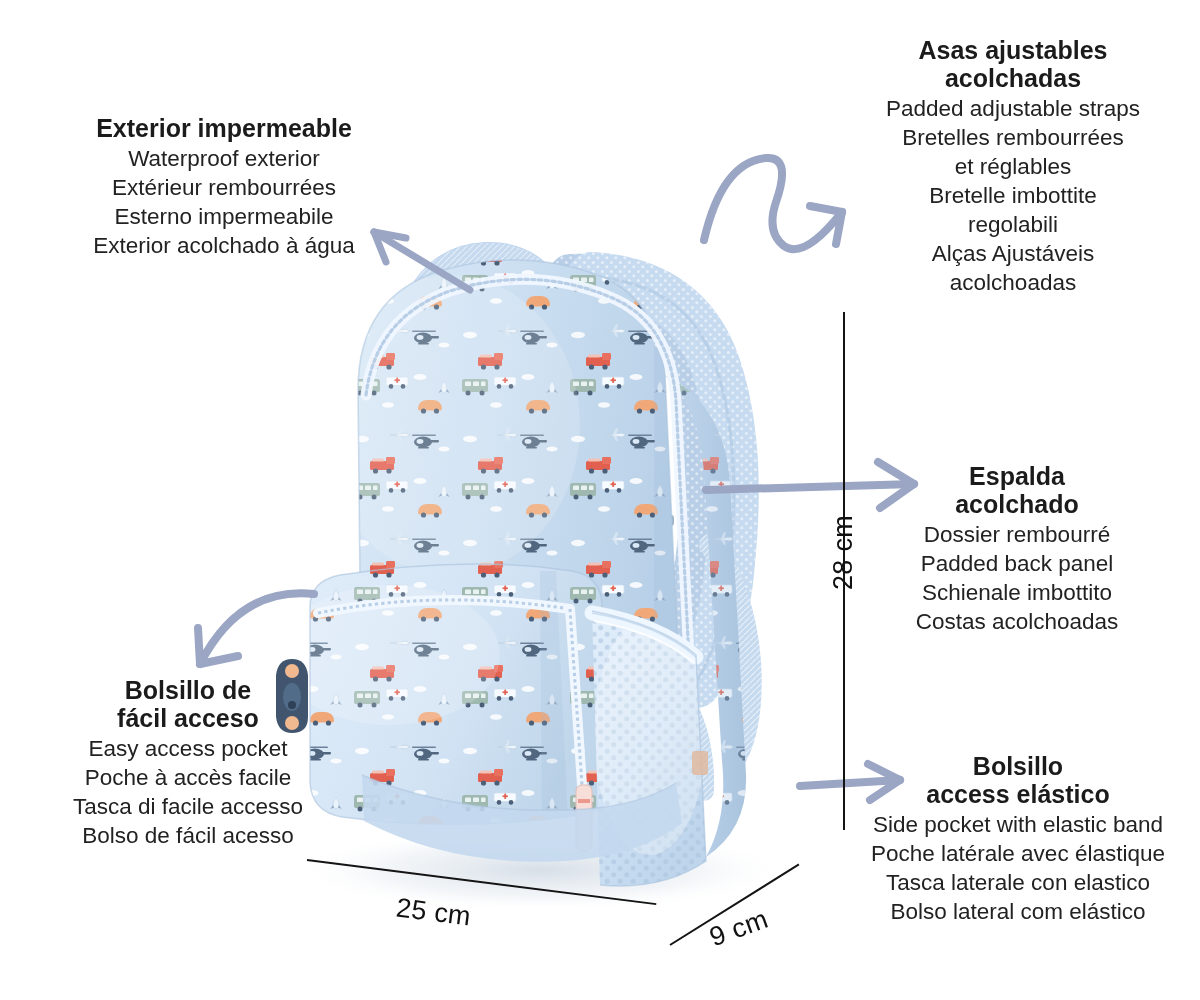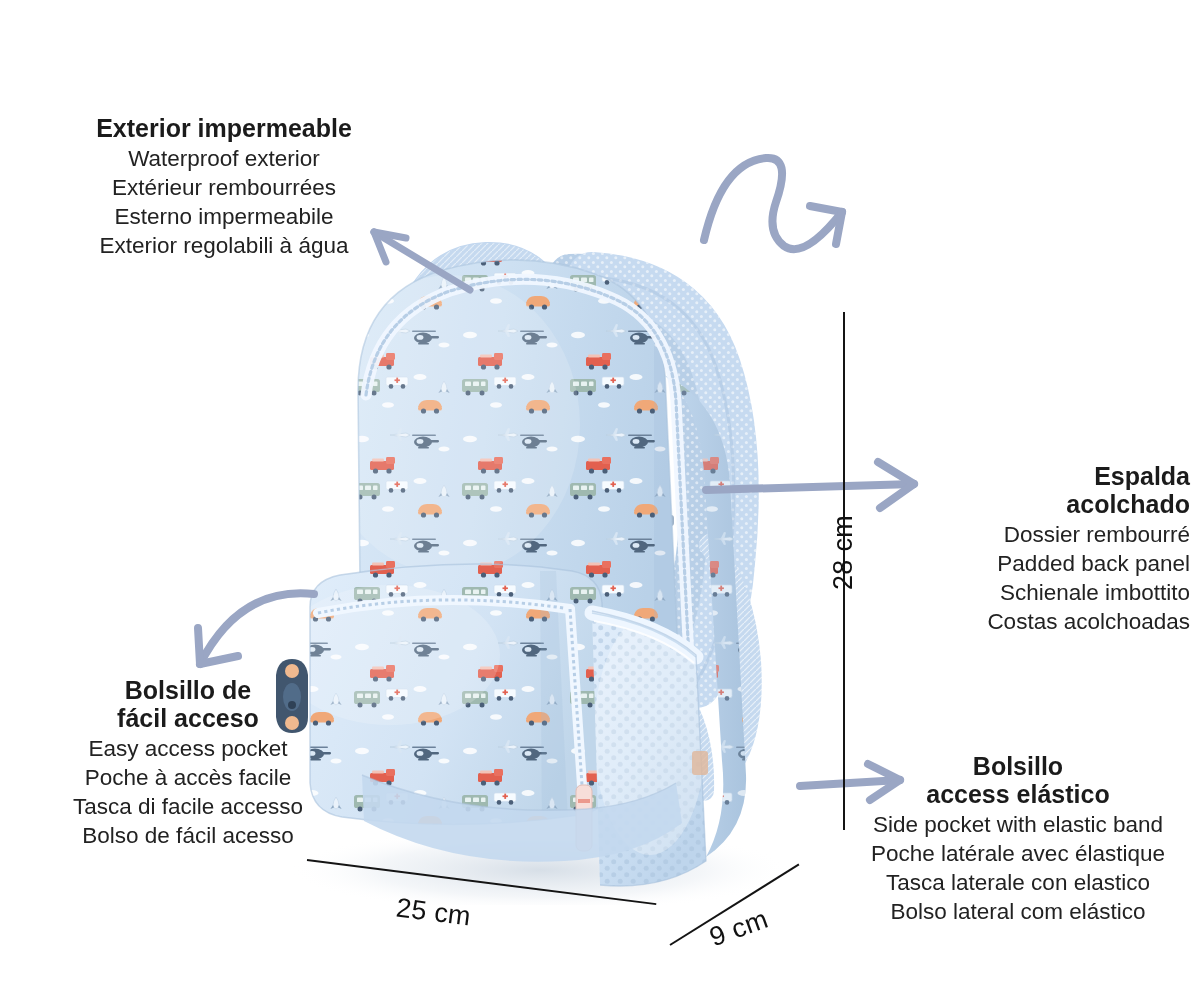--- a/index.html
+++ b/index.html
@@ -343,25 +343,36 @@
   <div class="dim-label" style="left:396px; top:897px; transform: rotate(7deg); transform-origin: 50% 50%;">25 cm</div>
 
   <div class="dim-line" style="left:670px; top:944px; width:152px; height:2px; transform: rotate(-32deg);"></div>
   <div class="dim-label" style="left:709px; top:913px; transform: rotate(-20deg); transform-origin: 50% 50%;">9 cm</div>
 
   <div class="callout c-center" style="left:48px; top:114px; width:352px;">
     <div class="c-title">Exterior impermeable</div>
     <div class="c-line">Waterproof exterior</div>
     <div class="c-line">Extérieur rembourrées</div>
     <div class="c-line">Esterno impermeabile</div>
-    <div class="c-line">Exterior regolabili à água</div>
-  </div>
-
-
-  <div class="callout c-center" style="left:900px; top:462px; width:290px;text-align:right;">
+    <div class="c-line">Exterior acolchado à água</div>
+  </div>
+
+  <div class="callout c-center" style="left:840px; top:36px; width:346px;">
+    <div class="c-title">Asas ajustables
+acolchadas</div>
+    <div class="c-line">Padded adjustable straps</div>
+    <div class="c-line">Bretelles rembourrées</div>
+    <div class="c-line">et réglables</div>
+    <div class="c-line">Bretelle imbottite</div>
+    <div class="c-line">regolabili</div>
+    <div class="c-line">Alças Ajustáveis</div>
+    <div class="c-line">acolchoadas</div>
+  </div>
+
+  <div class="callout c-center" style="left:872px; top:462px; width:290px;">
     <div class="c-title">Espalda
 acolchado</div>
     <div class="c-line">Dossier rembourré</div>
     <div class="c-line">Padded back panel</div>
     <div class="c-line">Schienale imbottito</div>
     <div class="c-line">Costas acolchoadas</div>
   </div>
 
   <div class="callout c-center" style="left:34px; top:676px; width:308px;">
     <div class="c-title">Bolsillo de

